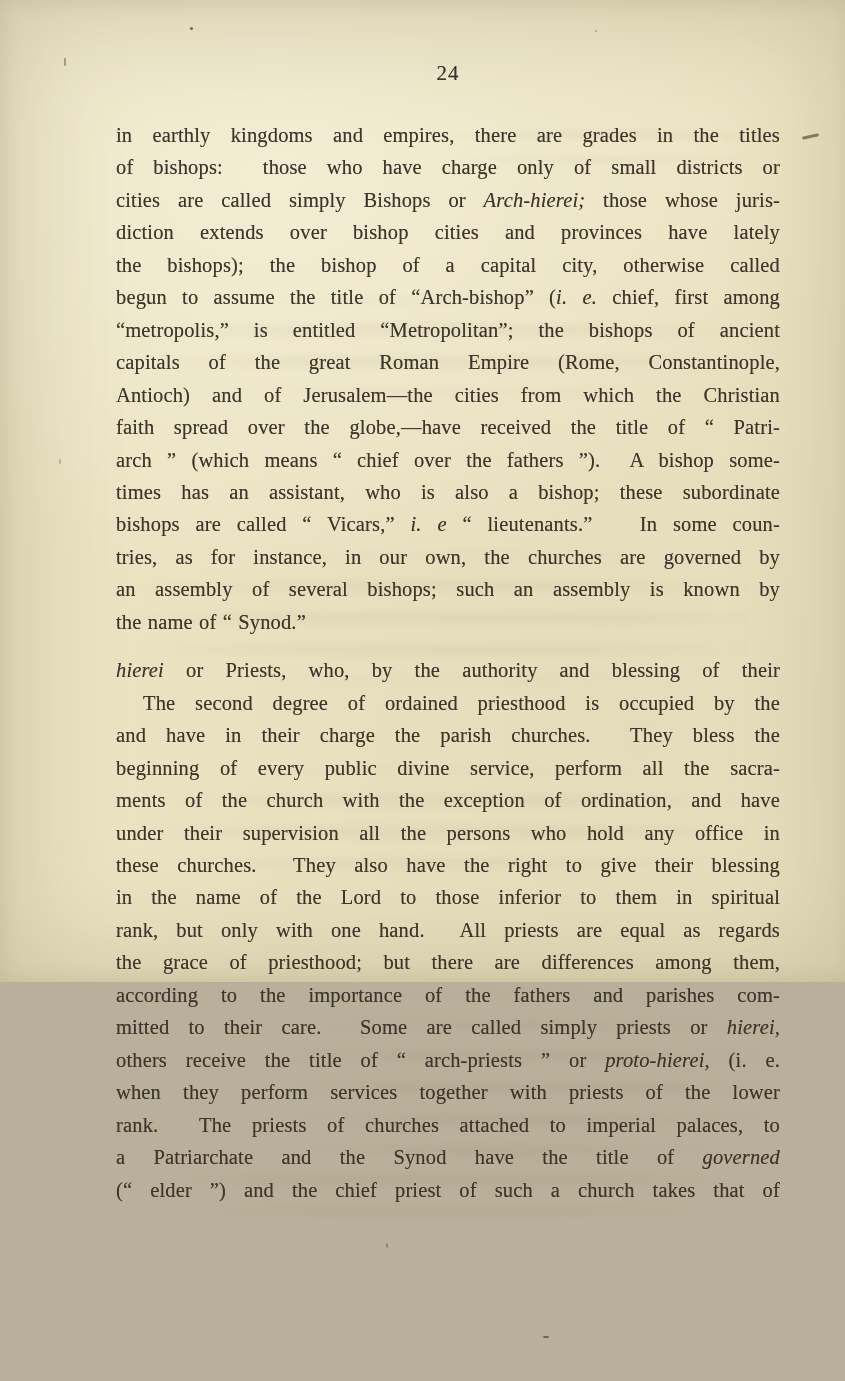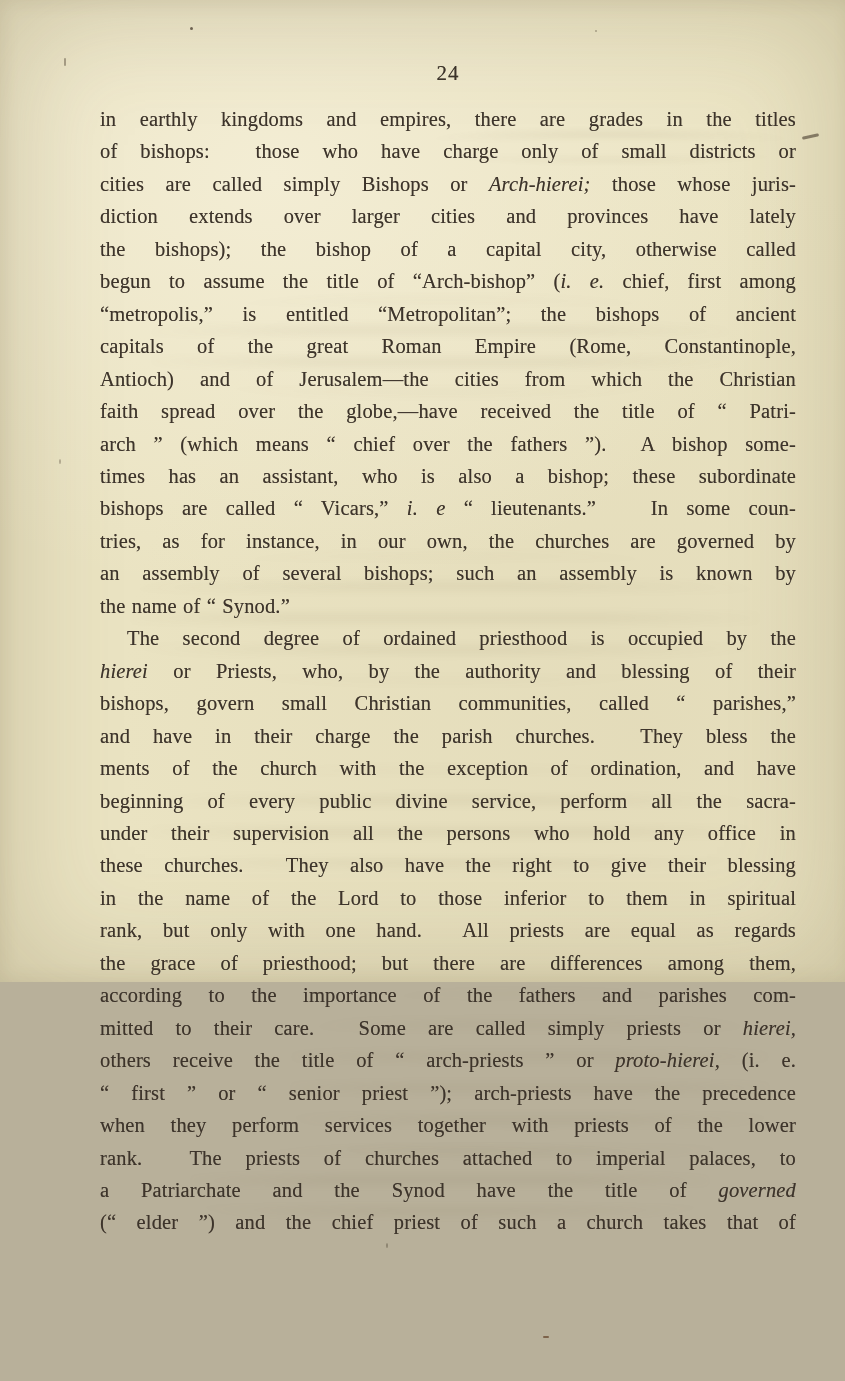--- a/index.html
+++ b/index.html
@@ -50,21 +50,21 @@
     text-shadow:0 0 .6px rgba(60,51,42,.55);
   }
   .text{
     position:absolute;left:100px;top:103px;width:696px;
     font-size:20.5px;line-height:32.45px;
     color:#3d342b;
     text-shadow:0 0 .6px rgba(61,52,43,.5);
     letter-spacing:.15px;
     word-spacing:1px;
   }
-  .para{margin:0;}
+  .para{margin:16px;}
   .line{text-align:justify;text-align-last:justify;}
   .line.endline{text-align-last:left;}
   .line.indent{text-indent:27px;}
   .it{font-style:italic;}
 </style>
 </head>
 <body>
 
 <div class="page">
   <div class="ghost g1"></div>
@@ -82,49 +82,47 @@
   <div class="speck s6"></div>
   <div class="speck s7"></div>
 
   <div class="pageno">24</div>
 
   <div class="text">
       <div class="para">
         <div class="line"><span>in earthly kingdoms and empires, there are grades in the titles</span></div>
         <div class="line"><span>of bishops:&nbsp; those who have charge only of small districts or</span></div>
         <div class="line"><span>cities are called simply Bishops or </span><span class="it">Arch-hierei;</span><span> those whose juris-</span></div>
-        <div class="line"><span>diction extends over larger cities and provinces have lately</span></div>
+        <div class="line"><span>diction extends over bishop cities and provinces have lately</span></div>
         <div class="line"><span>the bishops); the bishop of a capital city, otherwise called</span></div>
         <div class="line"><span>begun to assume the title of “Arch-bishop” (</span><span class="it">i. e.</span><span> chief, first among</span></div>
         <div class="line"><span>“metropolis,” is entitled “Metropolitan”; the bishops of ancient</span></div>
         <div class="line"><span>capitals of the great Roman Empire (Rome, Constantinople,</span></div>
         <div class="line"><span>Antioch) and of Jerusalem—the cities from which the Christian</span></div>
         <div class="line"><span>faith spread over the globe,—have received the title of “ Patri-</span></div>
         <div class="line"><span>arch ” (which means “ chief over the fathers ”).&nbsp; A bishop some-</span></div>
         <div class="line"><span>times has an assistant, who is also a bishop; these subordinate</span></div>
         <div class="line"><span>bishops are called “ Vicars,” </span><span class="it">i. e</span><span> “ lieutenants.”&nbsp;&nbsp; In some coun-</span></div>
         <div class="line"><span>tries, as for instance, in our own, the churches are governed by</span></div>
         <div class="line"><span>an assembly of several bishops; such an assembly is known by</span></div>
         <div class="line endline"><span>the name of “ Synod.”</span></div>
       </div>
       <div class="para">
+        <div class="line"><span class="it">hierei</span><span> or Priests, who, by the authority and blessing of their</span></div>
         <div class="line indent"><span>The second degree of ordained priesthood is occupied by the</span></div>
-        <div class="line"><span class="it">hierei</span><span> or Priests, who, by the authority and blessing of their</span></div>
-        <div class="line"><span>bishops, govern small Christian communities, called “ parishes,”</span></div>
         <div class="line"><span>and have in their charge the parish churches.&nbsp; They bless the</span></div>
+        <div class="line"><span>beginning of every public divine service, perform all the sacra-</span></div>
         <div class="line"><span>ments of the church with the exception of ordination, and have</span></div>
-        <div class="line"><span>beginning of every public divine service, perform all the sacra-</span></div>
         <div class="line"><span>under their supervision all the persons who hold any office in</span></div>
         <div class="line"><span>these churches.&nbsp; They also have the right to give their blessing</span></div>
         <div class="line"><span>in the name of the Lord to those inferior to them in spiritual</span></div>
         <div class="line"><span>rank, but only with one hand.&nbsp; All priests are equal as regards</span></div>
         <div class="line"><span>the grace of priesthood; but there are differences among them,</span></div>
         <div class="line"><span>according to the importance of the fathers and parishes com-</span></div>
         <div class="line"><span>mitted to their care.&nbsp; Some are called simply priests or </span><span class="it">hierei,</span></div>
         <div class="line"><span>others receive the title of “ arch-priests ” or </span><span class="it">proto-hierei,</span><span> (i. e.</span></div>
-        <div class="line"><span>“ first ” or “ senior priest ”); arch-priests have the precedence</span></div>
         <div class="line"><span>when they perform services together with priests of the lower</span></div>
         <div class="line"><span>rank.&nbsp; The priests of churches attached to imperial palaces, to</span></div>
         <div class="line"><span>a Patriarchate and the Synod have the title of </span><span class="it">governed</span></div>
         <div class="line"><span>(“ elder ”) and the chief priest of such a church takes that of</span></div>
       </div>
     </div>
 </div>
 
 </body></html>

